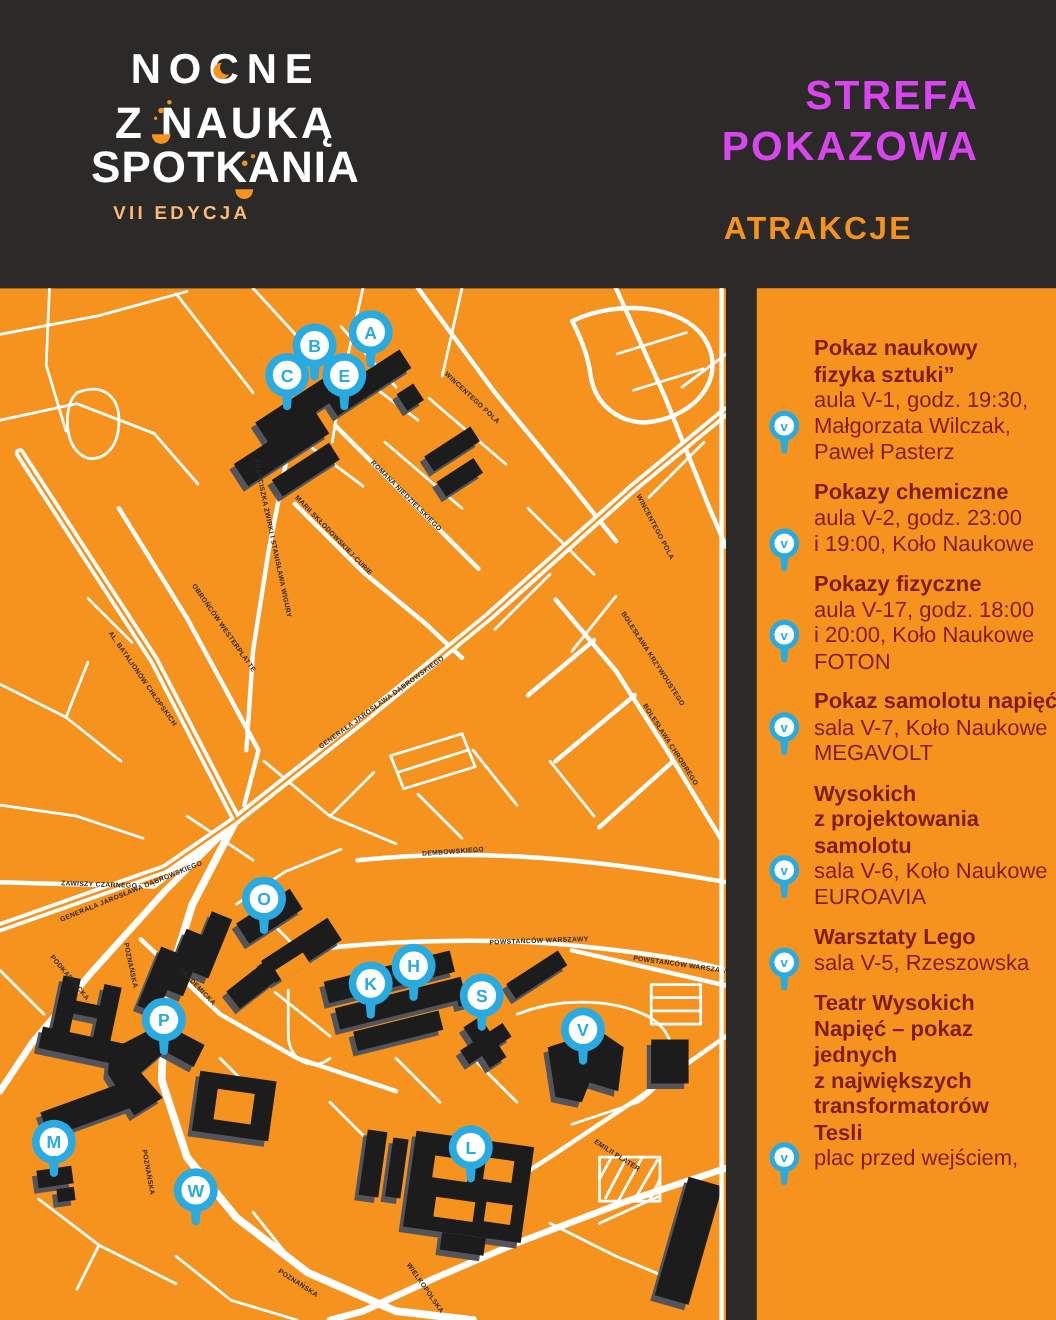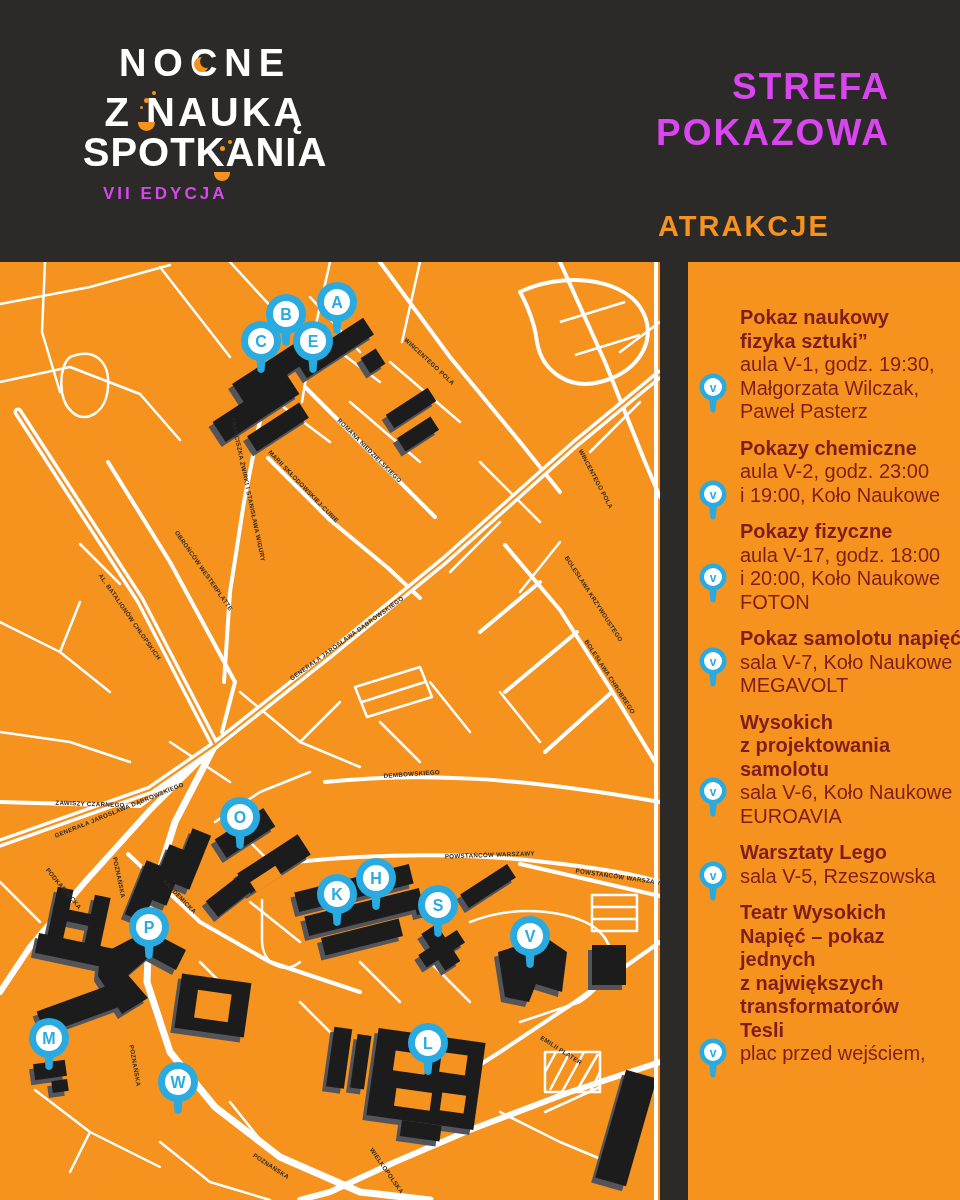--- a/index.html
+++ b/index.html
@@ -8,28 +8,28 @@
     background:#2B2A28;
     font-family:"Liberation Sans","DejaVu Sans",sans-serif;
   }
   
   .header{position:absolute;left:0;top:0;width:960px;height:262px;background:#2B2A28;}
   .logo{position:absolute;left:72px;top:44px;width:266px;text-align:center;color:#fff;}
   .logo-line{font-weight:700;line-height:1;}
   .logo-l1{font-size:38px;letter-spacing:7px;margin-bottom:10px;}
   .logo-l2{font-size:40px;letter-spacing:1px;margin-bottom:10px;}
   .logo-l3{font-size:40px;letter-spacing:3px;}
-  .logo-edition{font-size:17px;letter-spacing:3px;color:#d946ef;font-weight:700;
+  .logo-edition{font-size:17px;letter-spacing:3px;color:#fdba74;font-weight:700;
     text-align:left;padding-left:31px;margin-top:12px;}
   .accent{position:absolute;border-radius:50%;background:#F6921E;}
   .accent-crescent-mask{position:absolute;border-radius:50%;background:#2B2A28;}
   .accent-half{position:absolute;background:#F6921E;border-radius:0 0 16px 16px;}
   .zone-title{position:absolute;right:70px;top:64px;text-align:right;color:#d946ef;
     font-size:37px;font-weight:600;letter-spacing:2px;line-height:46px;}
-  .attractions-label{position:absolute;left:658px;top:210px;color:#F6921E;
+  .attractions-label{position:absolute;left:658px;top:192px;color:#F6921E;
     font-size:29px;font-weight:800;letter-spacing:2px;}
   .notch{position:absolute;left:702px;top:262px;width:0;height:0;
     border-left:21px solid transparent;border-right:21px solid transparent;
     border-top:34px solid #2B2A28;}
   
   .map-wrap{position:absolute;left:0;top:262px;width:660px;height:938px;}
   .divider{position:absolute;left:654px;top:262px;width:4px;height:938px;background:#fff;}
   
   .sidebar{position:absolute;left:688px;top:262px;width:302px;height:1014px;
     background:#F6921E;box-sizing:border-box;padding:44px 10px 0 52px;color:#7f1d1d;}

